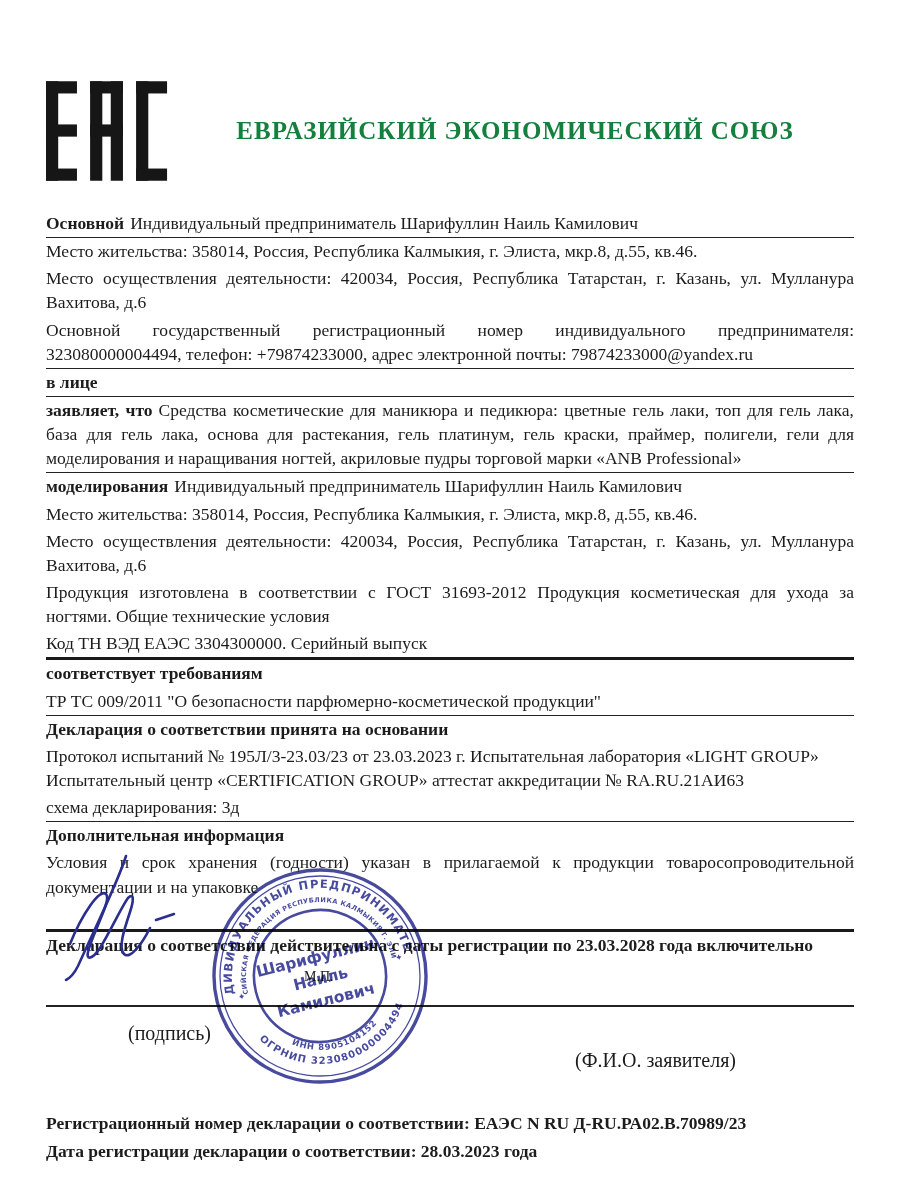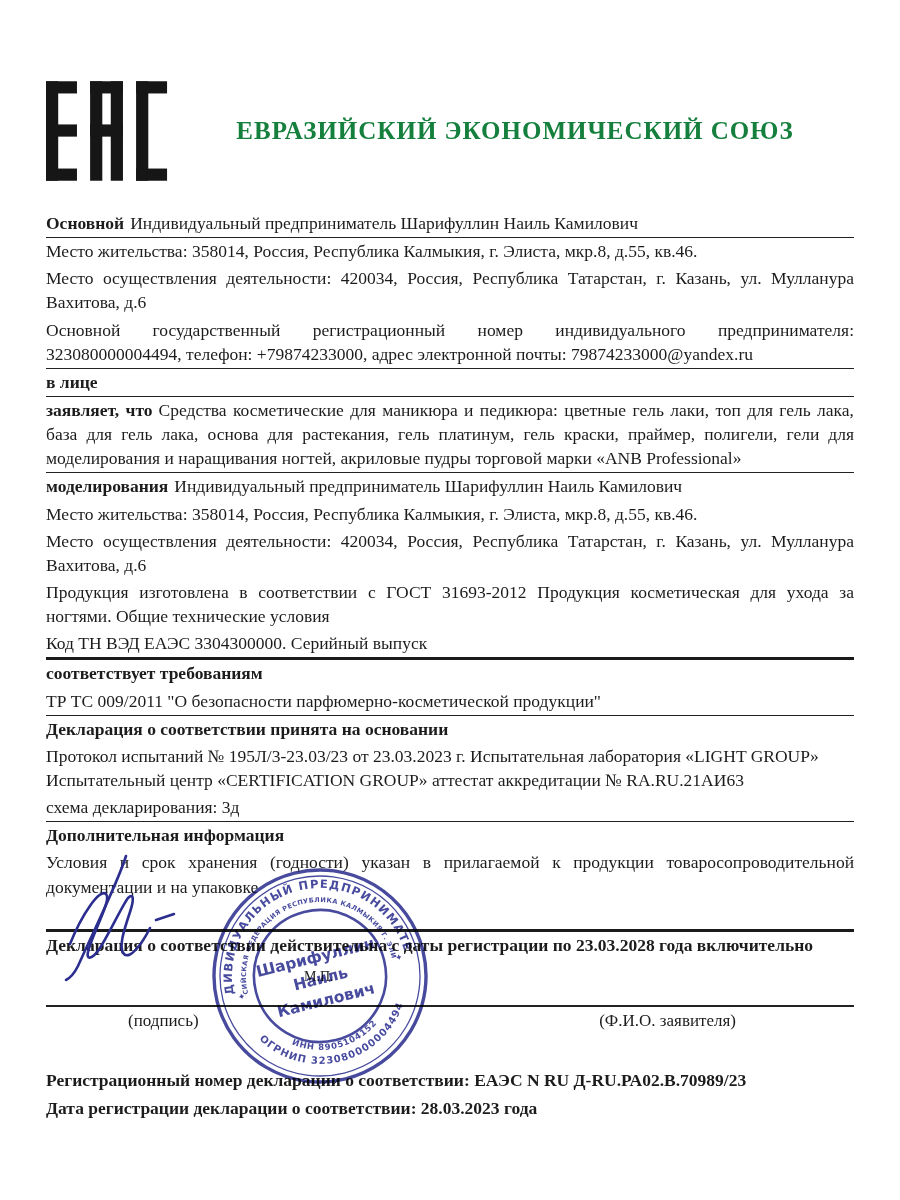--- a/index.html
+++ b/index.html
@@ -35,21 +35,21 @@
   .gap-top{margin-top:28px;}
   
   .sig-zone{
     position:relative;height:46px;border-bottom:2px solid #222;
   }
   .typed-name{
     position:absolute;right:60px;top:14px;width:330px;text-align:center;
     font-size:18px;
   }
   .mp-label{position:absolute;left:258px;top:8px;font-size:14px;}
-  .captions{display:flex;font-size:17px;padding-top:2px;}
+  .captions{display:flex;font-size:20px;padding-top:13px;flex-direction:column;}
   .cap-sign{margin-left:82px;}
   .cap-fio{margin-left:auto;margin-right:118px;}
   .reg-block{margin-top:34px;}
   .reg-line{font-weight:bold;margin:0;padding:2px 0;font-size:17.5px;}
   
   .signature-overlay{
     position:absolute;left:48px;top:848px;width:200px;height:140px;
     pointer-events:none;
   }
   .stamp-overlay{

